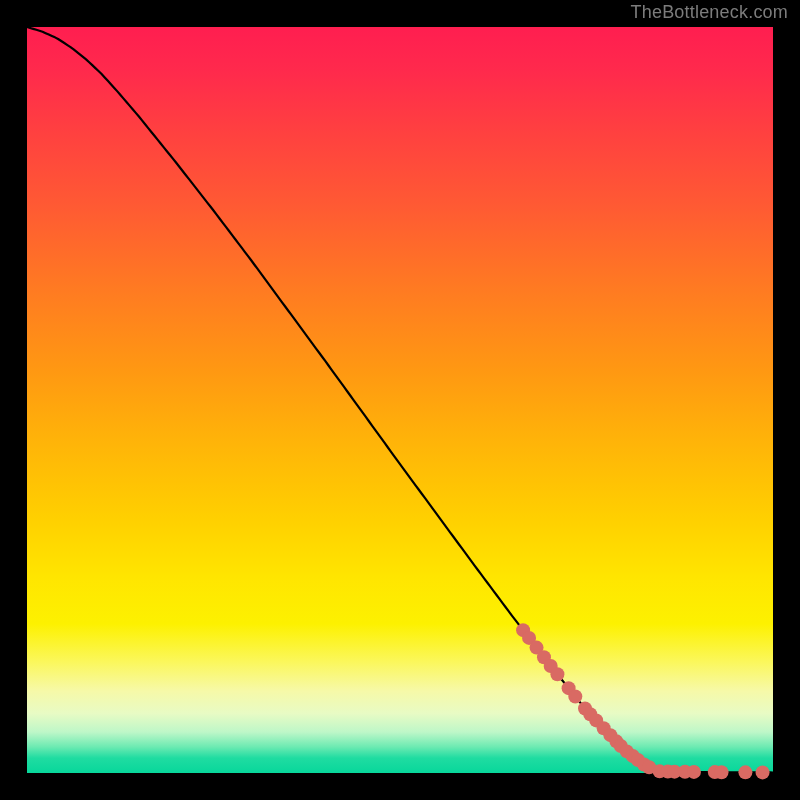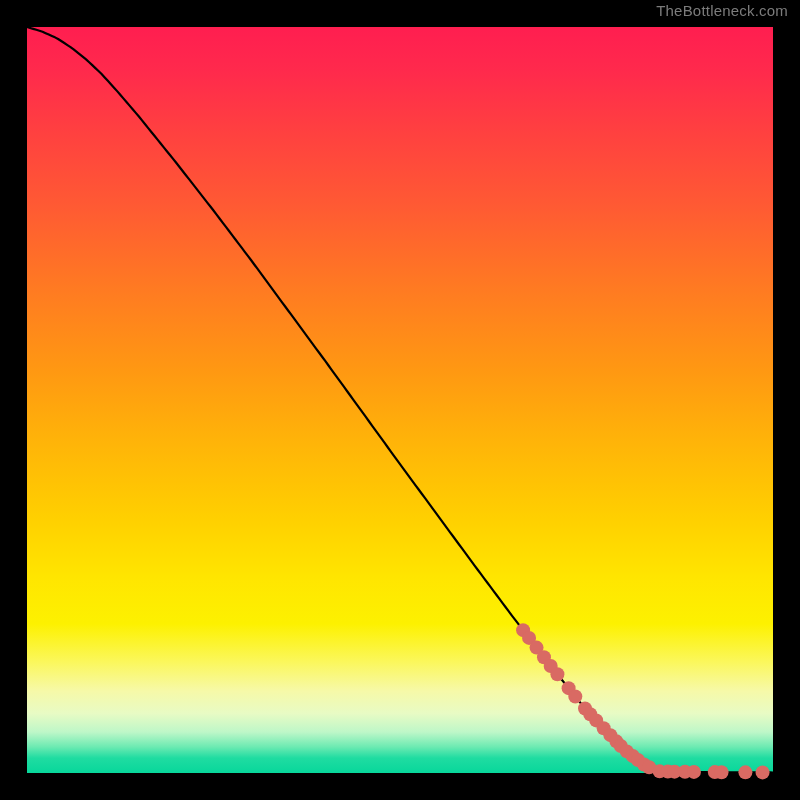--- a/index.html
+++ b/index.html
@@ -8,21 +8,21 @@
     position: relative;
     width: 800px;
     height: 800px;
     background: #000;
   }
   .watermark {
     position: absolute;
     top: 2px;
     right: 12px;
     font-family: Arial, Helvetica, sans-serif;
-    font-size: 15px;
+    font-size: 18px;
     color: #7c7c7c;
     letter-spacing: 0.2px;
     font-weight: 500;
   }
   .plot {
     position: absolute;
     left: 27px;
     top: 27px;
     width: 746px;
     height: 746px;

